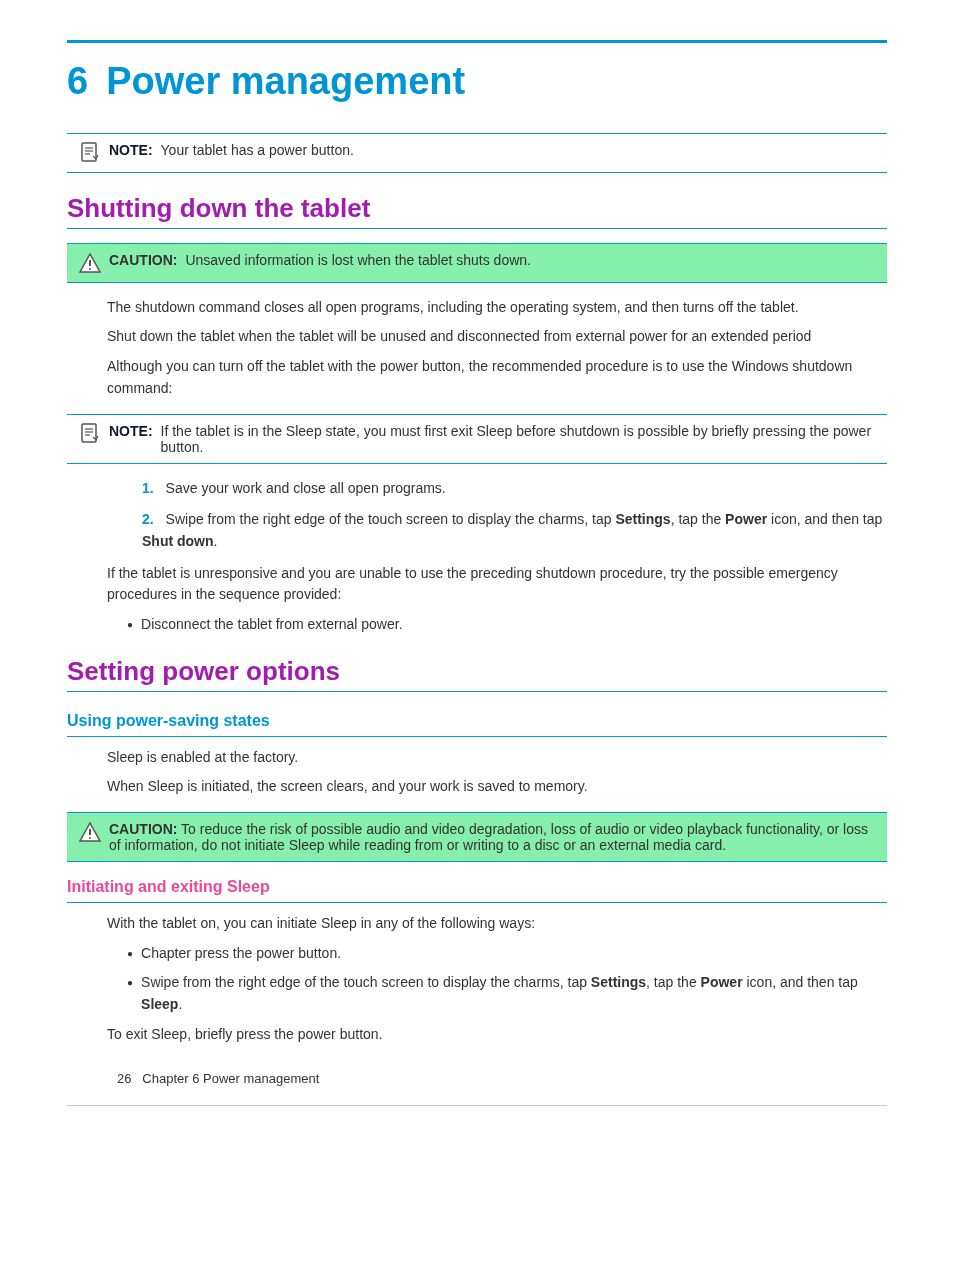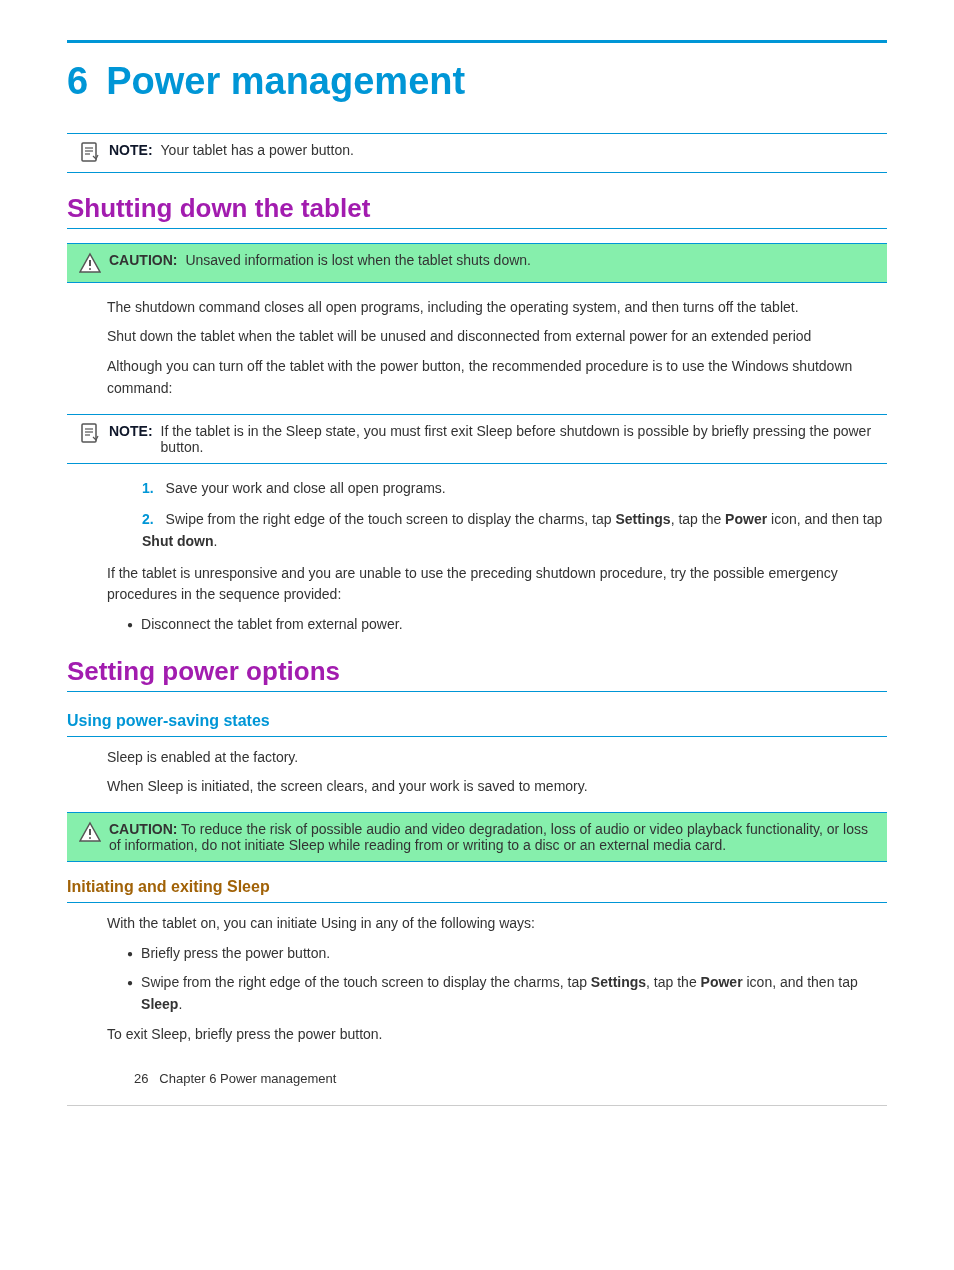--- a/index.html
+++ b/index.html
@@ -95,21 +95,21 @@
       font-size: 16px;
       font-weight: bold;
       color: #0096d6;
       margin-top: 20px;
       margin-bottom: 6px;
     }
 
     .section-h3 {
       font-size: 16px;
       font-weight: bold;
-      color: #a16207;
+      color: #ec4899;
       margin-top: 16px;
       margin-bottom: 6px;
     }
 
     .section-divider {
       border: none;
       border-top: 1px solid #0096d6;
       margin: 4px 0 10px 0;
     }
 
@@ -160,21 +160,21 @@
       flex-shrink: 0;
     }
 
     .bold {
       font-weight: bold;
     }
 
     .footer {
       position: absolute;
       bottom: 30px;
-      left: 67px;
+      left: 50px;
       font-size: 13px;
       color: #333;
     }
 
     
     .note-svg {
       width: 22px;
       height: 22px;
     }
 
@@ -278,25 +278,25 @@
   </span>
   <div>
     <span class="caution-label">CAUTION:</span>
     <span>To reduce the risk of possible audio and video degradation, loss of audio or video playback functionality, or loss of information, do not initiate Sleep while reading from or writing to a disc or an external media card.</span>
   </div>
 </div>
 
 <h4 class="section-h3">Initiating and exiting Sleep</h4>
 <hr class="section-divider">
 
-<p class="body-text">With the tablet on, you can initiate Using in any of the following ways:</p>
+<p class="body-text">With the tablet on, you can initiate Sleep in any of the following ways:</p>
 
 <ul class="bullet-list">
   <li>
-      <span>Briefly press the power button.</span>
+      <span>Chapter press the power button.</span>
     </li>
   <li>
       <span>Swipe from the right edge of the touch screen to display the charms, tap <span class="bold">Settings</span>, tap the <span class="bold">Power</span> icon, and then tap <span class="bold">Sleep</span>.</span>
     </li>
 </ul>
 
 <p class="body-text">To exit Sleep, briefly press the power button.</p>
 
 <div style="position: relative; margin-top: 60px; border-top: 1px solid #ccc; padding-top: 10px;">
   <span class="footer">

